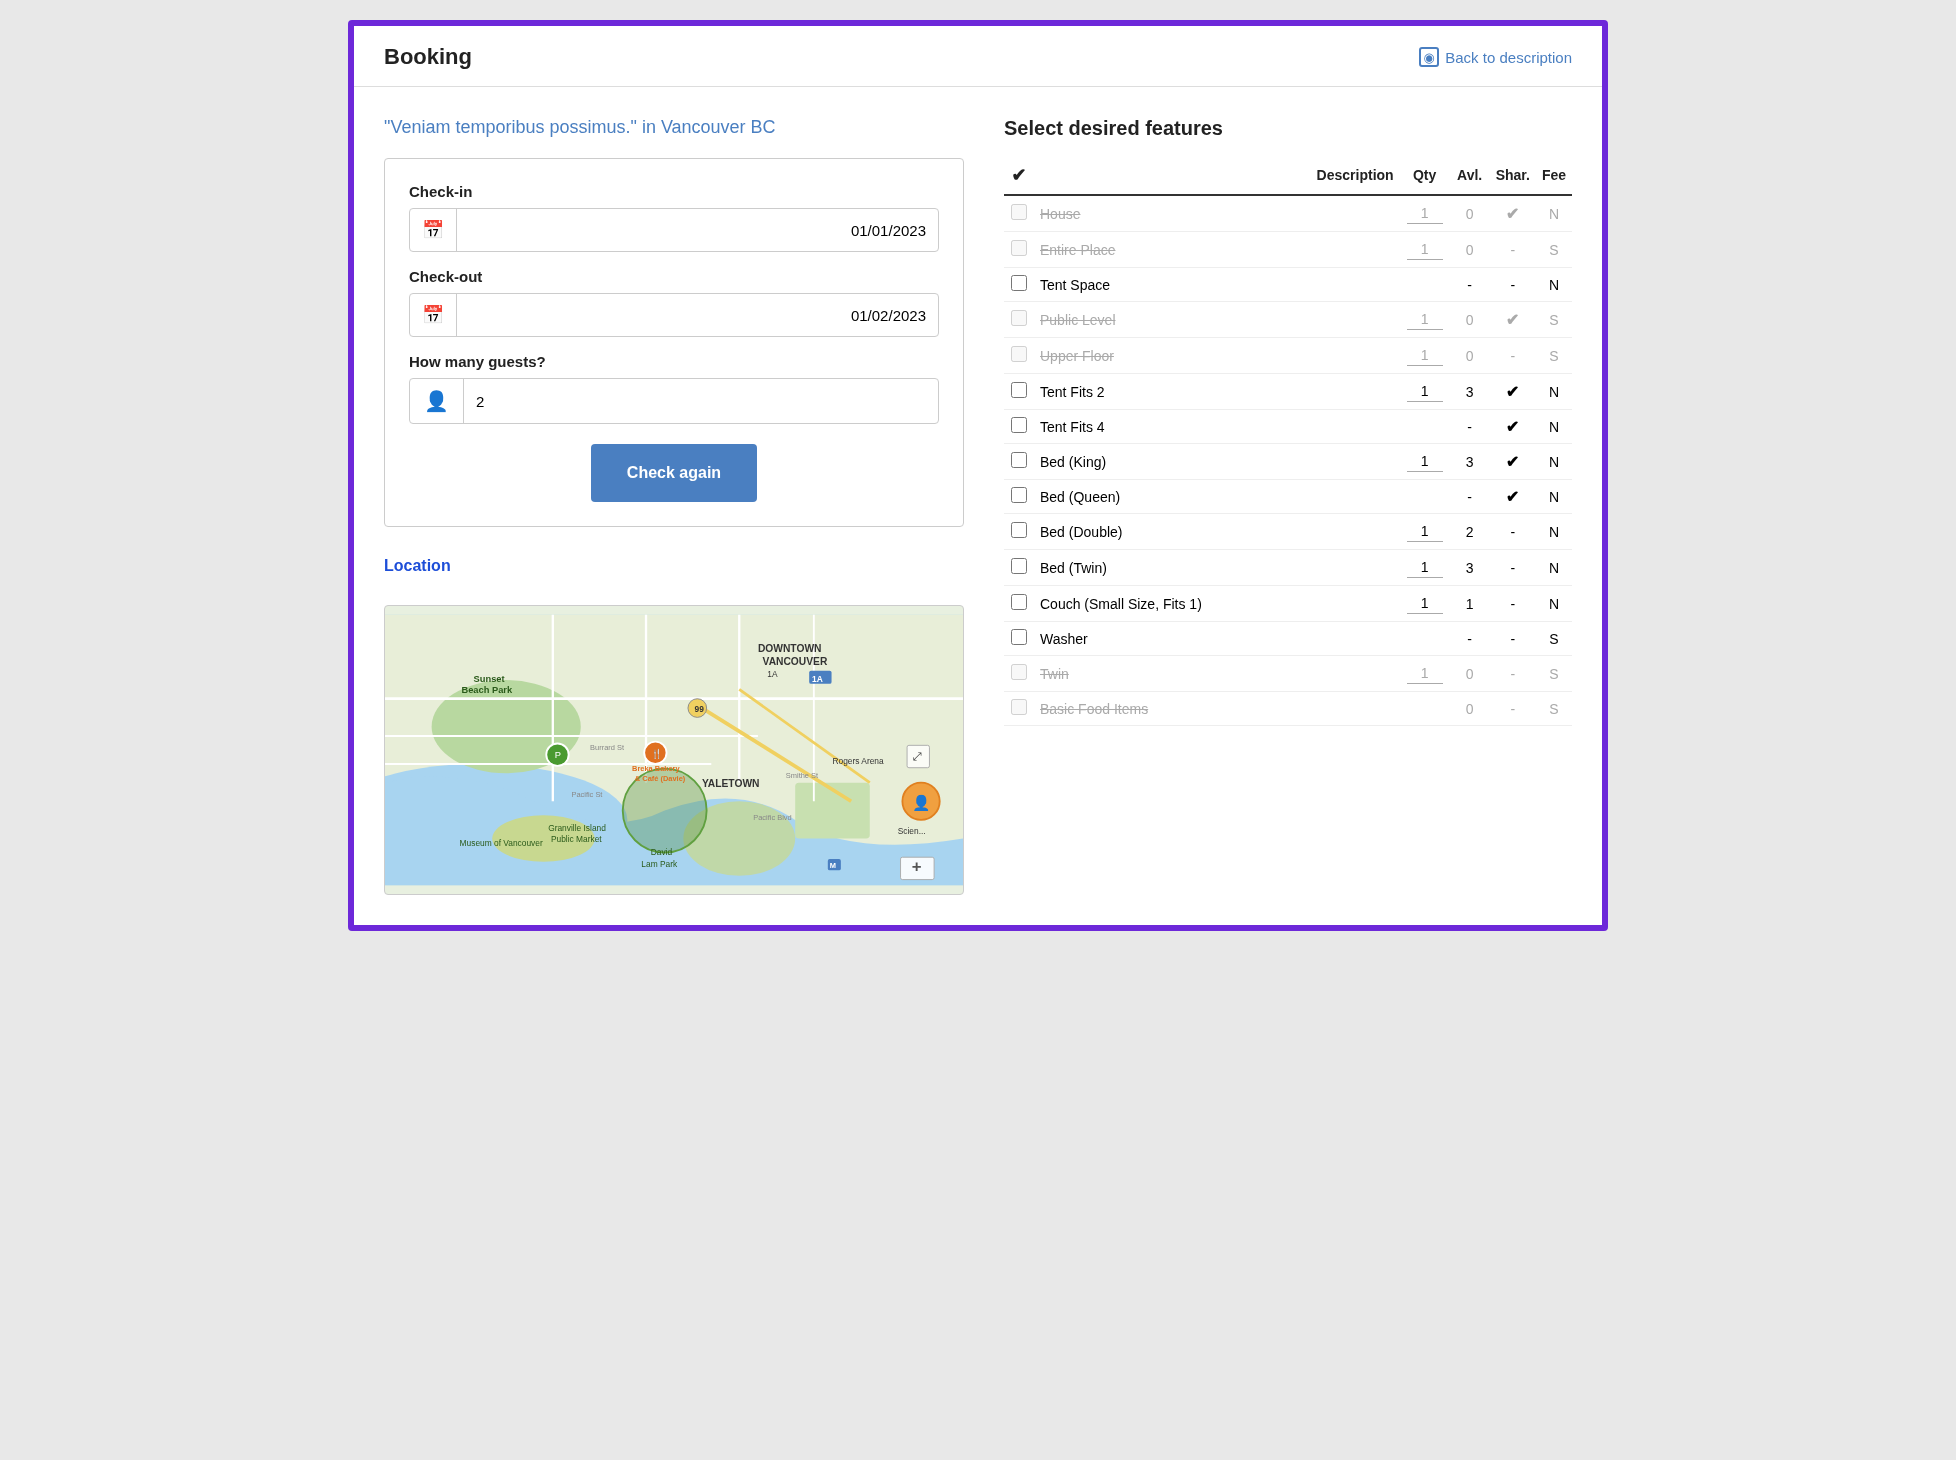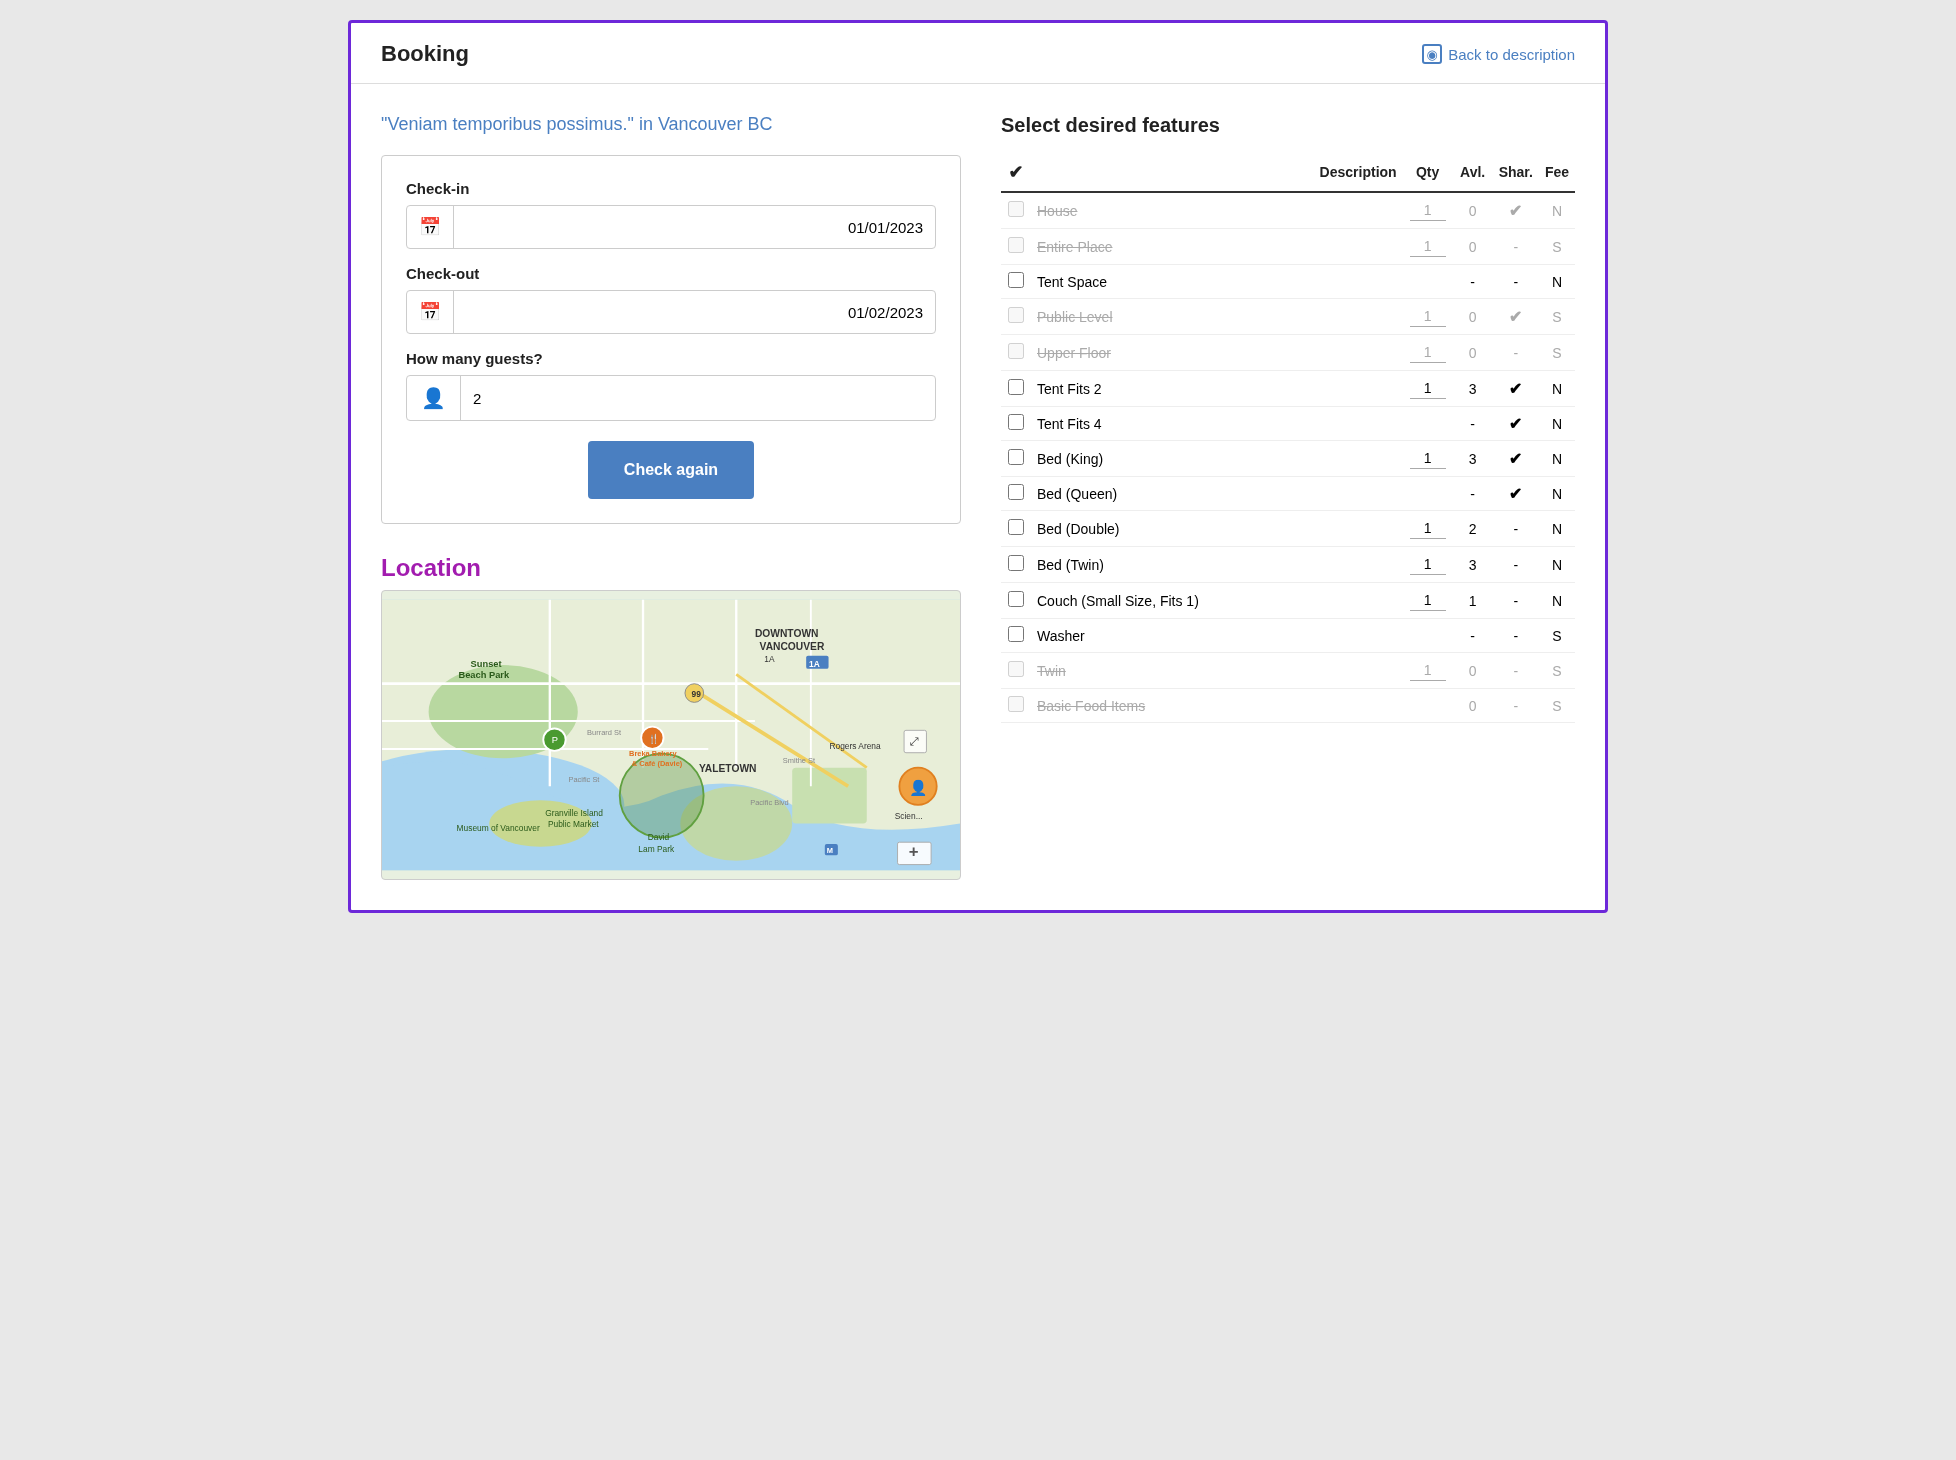--- a/index.html
+++ b/index.html
@@ -4,21 +4,21 @@
   <style>
     * { box-sizing: border-box; margin: 0; padding: 0; }
     body {
       font-family: -apple-system, BlinkMacSystemFont, 'Segoe UI', Arial, sans-serif;
       background: #e8e8e8;
       min-height: 1460px;
       padding: 20px;
     }
     .page-wrapper {
       background: #fff;
-      border: 3px solid #6d28d9;
+      border: 6px solid #6d28d9;
       border-radius: 4px;
       max-width: 1260px;
       margin: 0 auto;
     }
     .page-header {
       display: flex;
       justify-content: space-between;
       align-items: center;
       padding: 18px 30px 16px;
       border-bottom: 1px solid #ddd;
@@ -127,24 +127,24 @@
       background: #4a7fc1;
       color: #fff;
       border: none;
       border-radius: 4px;
       padding: 20px 36px;
       font-size: 16px;
       font-weight: 600;
       cursor: pointer;
     }
     .location-title {
-      font-size: 24px;
+      font-size: 16px;
       font-weight: bold;
-      color: #a21caf;
-      margin-bottom: 8px;
+      color: #1d4ed8;
+      margin-bottom: 30px;
     }
     .map-container {
       width: 100%;
       height: 290px;
       border: 1px solid #ccc;
       border-radius: 4px;
       overflow: hidden;
       position: relative;
       background: #e8f0e0;
     }

